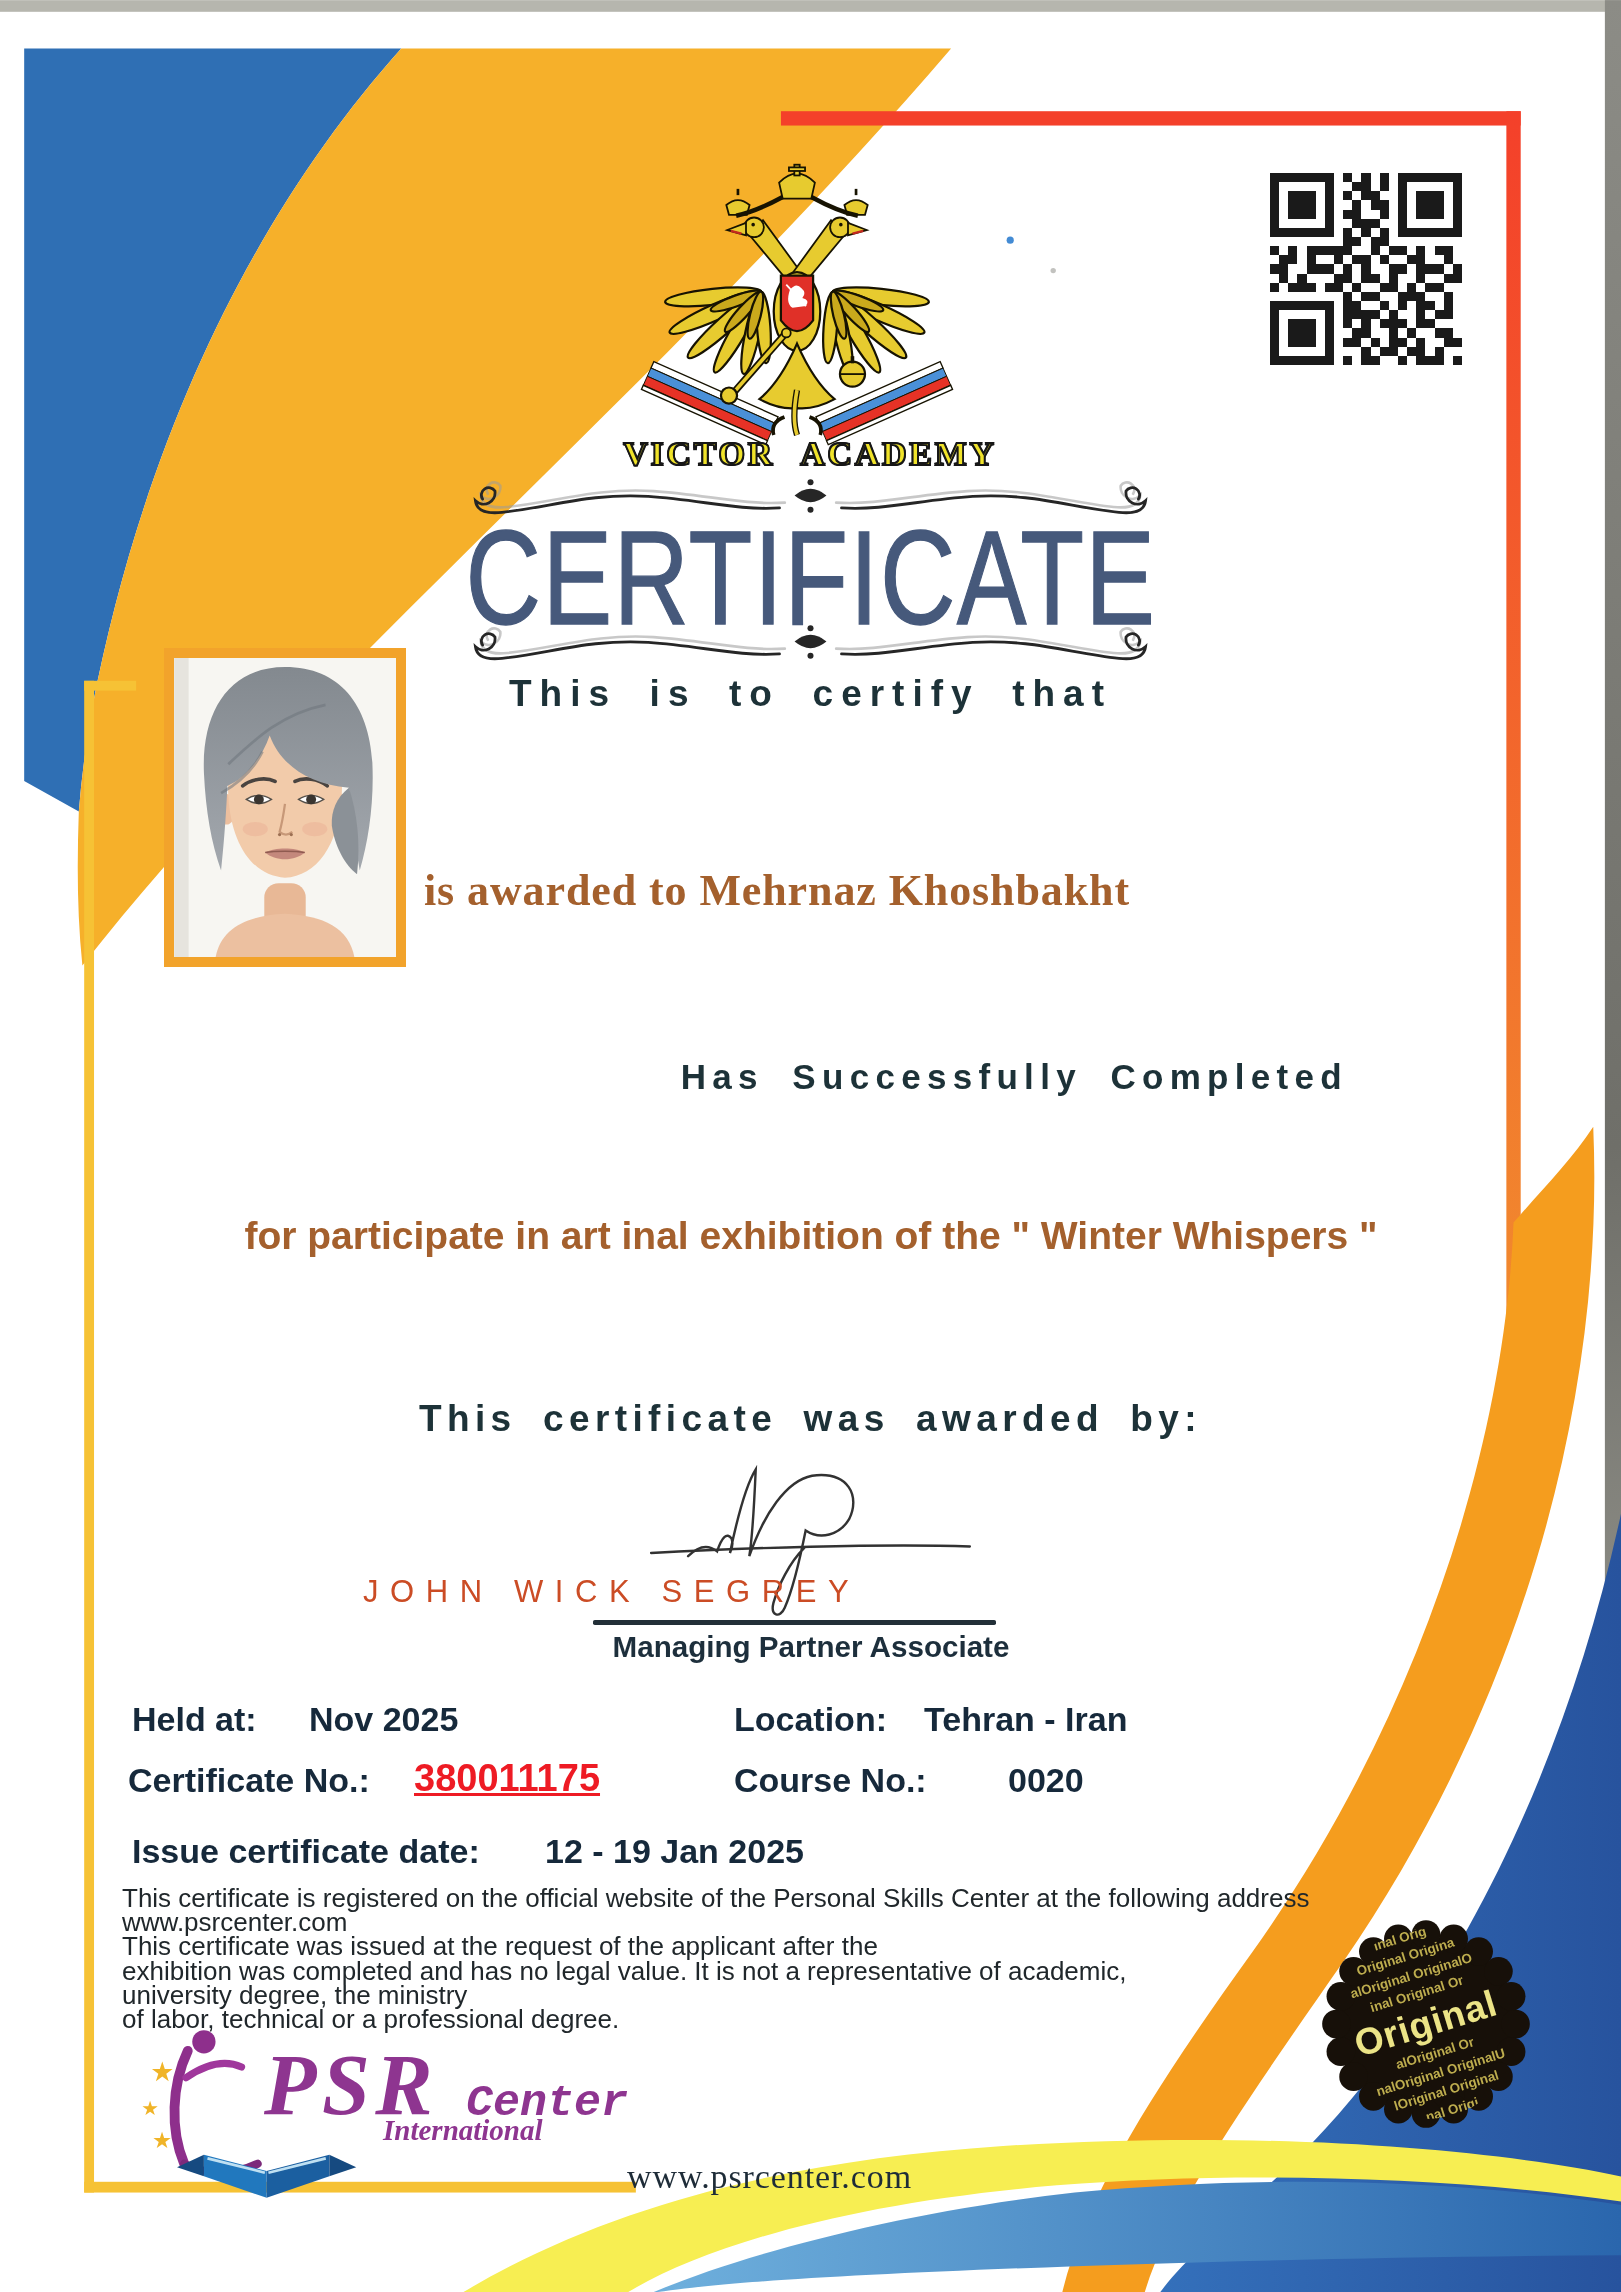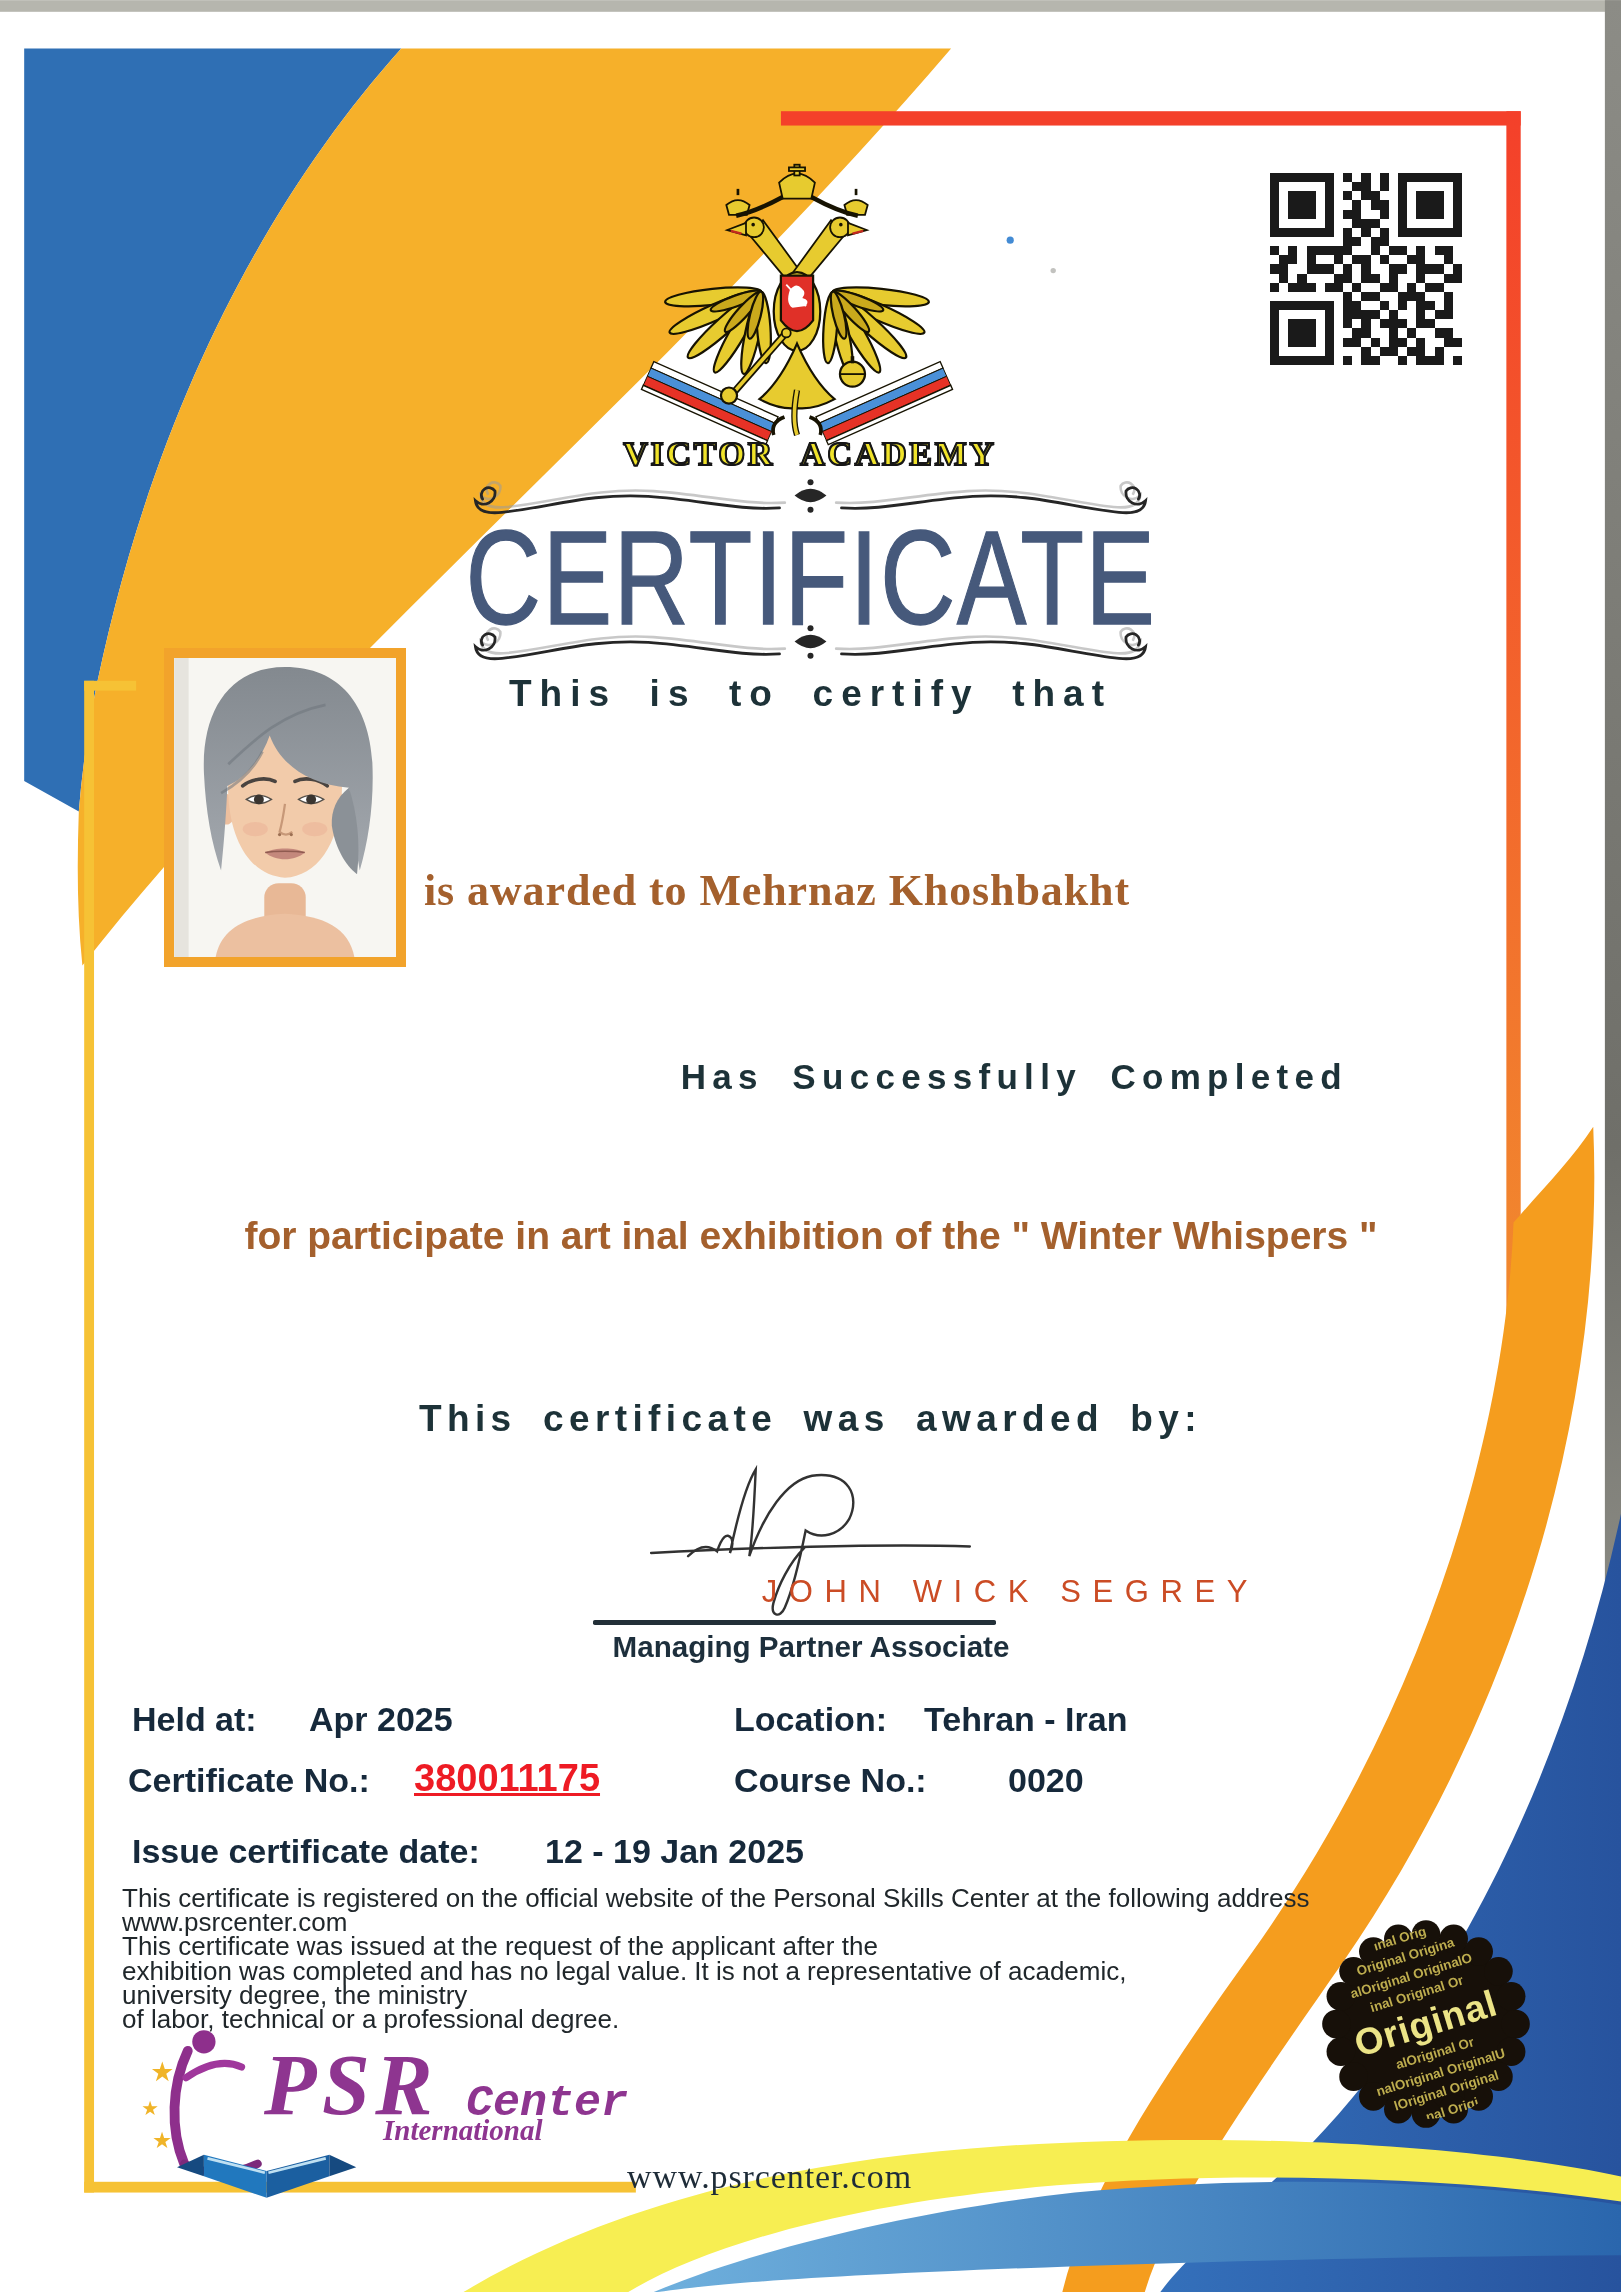--- a/index.html
+++ b/index.html
@@ -36,21 +36,21 @@
   .brown-line{color:var(--brown,#a4602d);font-weight:bold;white-space:nowrap;}
   .awarded{left:424px;top:865px;font-size:44px;letter-spacing:0.9px;font-family:Liberation Serif, serif;}
   .description{left:90px;top:1214px;width:1442px;text-align:center;font-size:39px;}
   
   .photo{
     left:164px;top:648px;width:242px;height:319px;
     border:10.7px solid #f2a32b;box-sizing:border-box;background:#f7f6f2;
   }
   .photo svg{display:block;width:100%;height:100%;}
   
-  .signername{left:363px;top:1574px;width:896px;text-align:right;
+  .signername{left:363px;top:1574px;width:896px;text-align:left;
     font-size:31px;letter-spacing:11.6px;color:var(--signer-orange,#cb4c25);white-space:nowrap;}
   .sigline{left:593px;top:1620px;width:403px;height:4.5px;background:#222f38;border-radius:1.8px;}
   .signertitle{left:363px;top:1630px;width:896px;text-align:center;
     font-size:29.6px;font-weight:bold;color:#1d2f3c;}
   
   .cell{font-weight:bold;color:var(--details-navy,#16293b);font-size:34px;white-space:nowrap;}
   .cert-red{color:var(--cert-red,#ee1b24);font-size:38px;text-decoration:underline;}
   
   .fine{left:122px;width:1397px;color:var(--fineprint,#20272b);font-size:26px;line-height:24px;white-space:nowrap;}
   
@@ -522,21 +522,21 @@
     <path d="M 12 118 C 120 112 300 106 408 110"></path>
     <path d="M 58 122 C 72 108 84 108 94 116 C 100 98 106 92 112 100 C 114 106 112 114 110 118 C 120 70 132 30 142 14 C 140 60 138 98 134 122 C 152 70 180 28 212 22 C 258 16 272 48 258 76 C 246 96 222 102 204 90 C 196 130 186 168 178 186 C 172 200 160 196 164 180 C 170 158 184 130 202 112"></path>
   </g>
 </svg>
 
 <div class="abs z signername">JOHN WICK SEGREY</div>
 <div class="abs z sigline"></div>
 <div class="abs z signertitle">Managing Partner Associate</div>
 
 <div class="abs z cell" style="left:132px;top:1700px">Held at:</div>
-<div class="abs z cell" style="left:309px;top:1700px">Apr 2025</div>
+<div class="abs z cell" style="left:309px;top:1700px">Nov 2025</div>
 <div class="abs z cell" style="left:734px;top:1700px">Location:</div>
 <div class="abs z cell" style="left:924px;top:1700px">Tehran - Iran</div>
 
 <div class="abs z cell" style="left:128px;top:1761px">Certificate No.:</div>
 <div class="abs z cell cert-red" style="left:414px;top:1757px">380011175</div>
 <div class="abs z cell" style="left:734px;top:1761px">Course No.:</div>
 <div class="abs z cell" style="left:1008px;top:1761px">0020</div>
 
 <div class="abs z cell" style="left:132px;top:1832px">Issue certificate date:</div>
 <div class="abs z cell" style="left:545px;top:1832px">12 - 19 Jan 2025</div>

